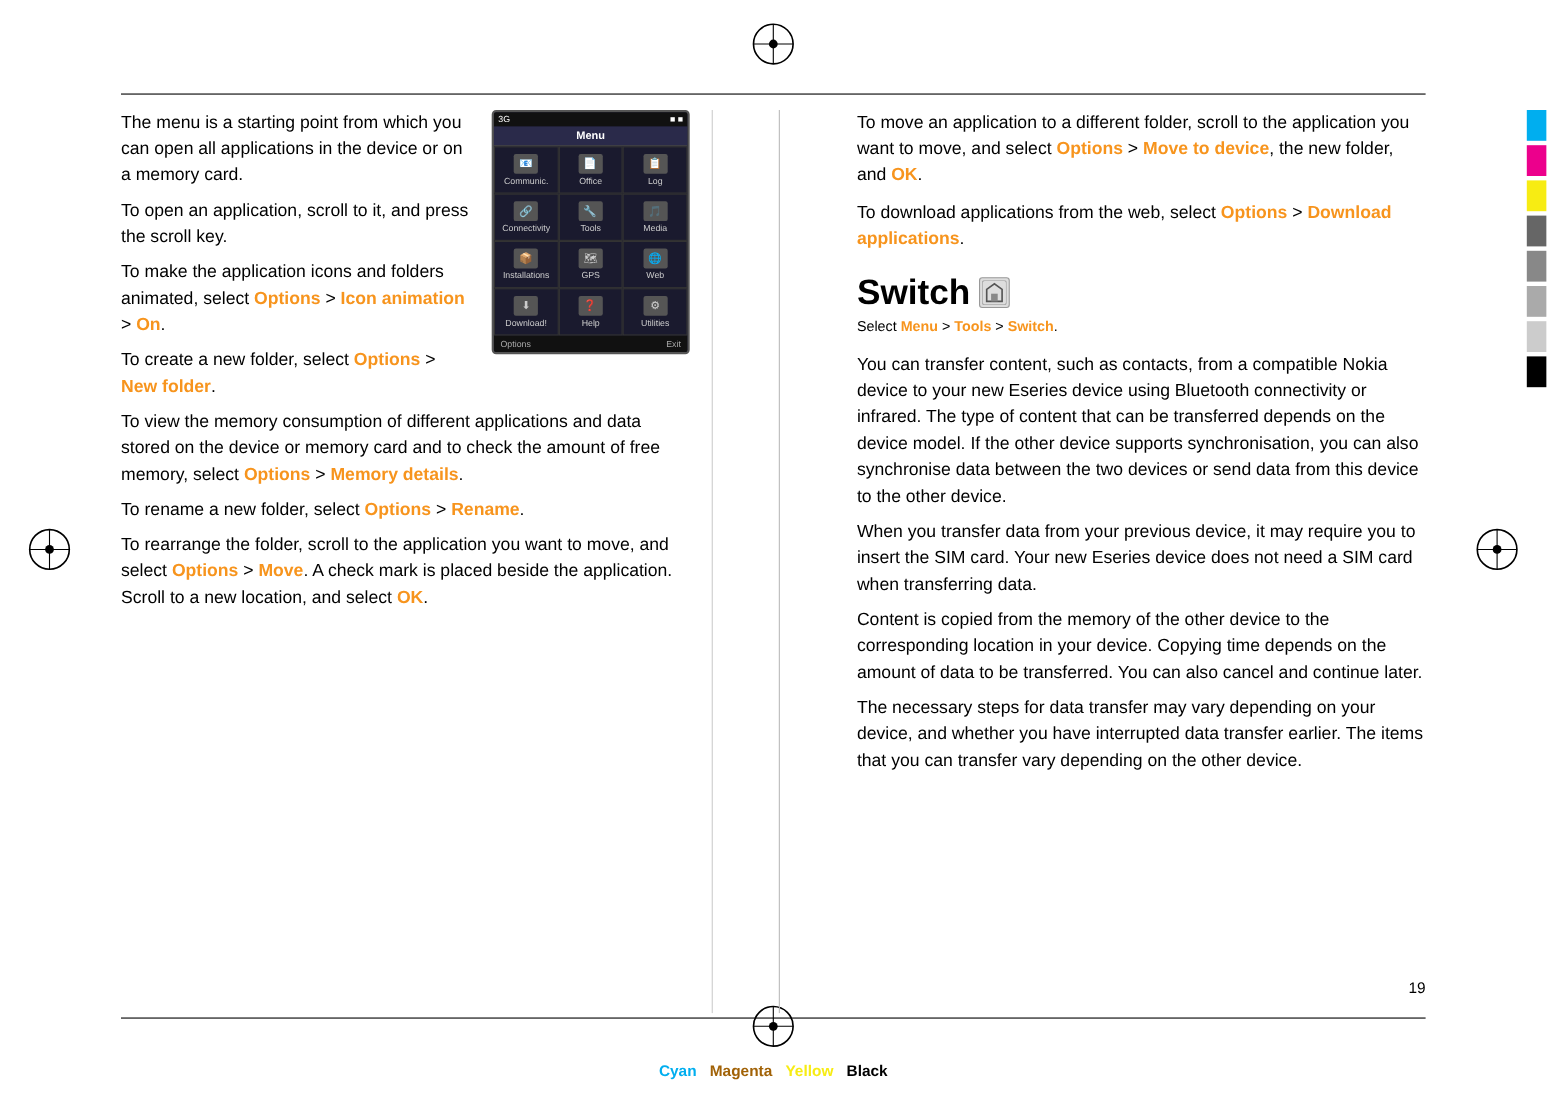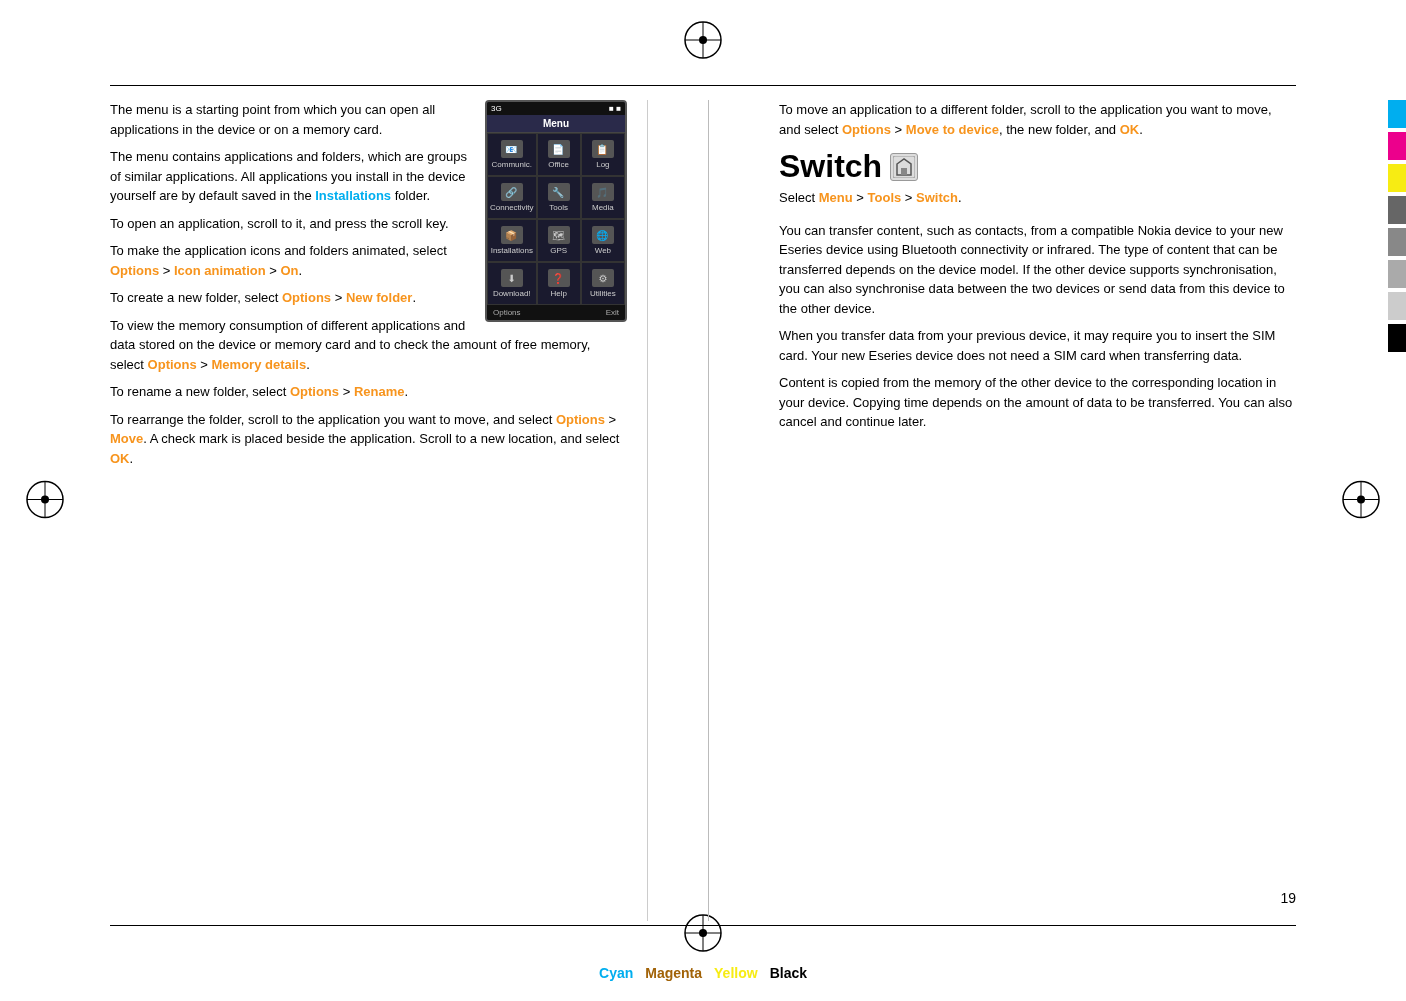--- a/index.html
+++ b/index.html
@@ -36,30 +36,30 @@
     }
 
     .right-col {
       flex: 1;
       padding-left: 10px;
     }
 
     p {
       margin-bottom: 8px;
       line-height: 1.5;
-      font-size: 13px;
+      font-size: 16px;
     }
     .cyan { color: #00AEEF; font-weight: bold; }
     .orange { color: #F7941D; font-weight: bold; }
 
     
     .phone-mockup {
       float: right;
       margin: 0 0 10px 15px;
-      width: 142px;
+      width: 180px;
       border: 2px solid #555;
       border-radius: 4px;
       background: #1a1a2e;
       overflow: hidden;
       font-size: 9px;
       color: #fff;
     }
 
     .phone-status-bar {
       display: flex;
@@ -354,25 +354,20 @@
             <span>Utilities</span>
           </div>
         </div>
         <div class="phone-bottom-bar">
           <span>Options</span>
           <span>Exit</span>
         </div>
       </div>
 
       <p>The menu is a starting point from which you can open all applications in the device or on a memory card.</p>
-      <p>
-        <span>The menu contains applications and folders, which are groups of similar applications. All applications you install in the device yourself are by default saved in the</span>
-        <span class="cyan">Installations</span>
-        <span> folder.</span>
-      </p>
 
       <p>To open an application, scroll to it, and press the scroll key.</p>
       <p>
         To make the application icons and folders animated, select <span class="orange">Options</span> &gt; <span class="orange">Icon animation</span> &gt; <span class="orange">On</span>.
       </p>
       <p>
         To create a new folder, select <span class="orange">Options</span> &gt; <span class="orange">New folder</span>.
       </p>
       <p>
         To view the memory consumption of different applications and data stored on the device or memory card and to check the amount of free memory, select <span class="orange">Options</span> &gt; <span class="orange">Memory details</span>.
@@ -384,40 +379,44 @@
         To rearrange the folder, scroll to the application you want to move, and select <span class="orange">Options</span> &gt; <span class="orange">Move</span>. A check mark is placed beside the application. Scroll to a new location, and select <span class="orange">OK</span>.
       </p>
     </div>
 
     <div class="divider-line"></div>
 
     <div class="right-col">
 
       <p style="margin-bottom:10px;">
         To move an application to a different folder, scroll to the application you want to move, and select <span class="orange">Options</span> &gt; <span class="orange">Move to device</span>, the new folder, and <span class="orange">OK</span>.
+      </p>
+      <p style="margin-bottom:18px;">
+        To download applications from the web, select <span class="orange">Options</span> &gt; <span class="orange">Download applications</span>.
       </p>
 
       <div class="section-title">
         <span>Switch</span>
         <span class="section-icon">
           <svg width="22" height="22" viewBox="0 0 22 22">
             <rect width="22" height="22" rx="2" fill="#ddd" stroke="#999"></rect>
             <path d="M4 8 L11 3 L18 8 L18 19 L4 19 Z" fill="none" stroke="#555" stroke-width="1.5"></path>
             <rect x="8" y="12" width="6" height="7" fill="#888"></rect>
           </svg>
         </span>
       </div>
 
       <p class="select-line" style="margin-bottom:13px;">
         Select <span class="orange">Menu</span> &gt; <span class="orange">Tools</span> &gt; <span class="orange">Switch</span>.
       </p>
 
       <p>You can transfer content, such as contacts, from a compatible Nokia device to your new Eseries device using Bluetooth connectivity or infrared. The type of content that can be transferred depends on the device model. If the other device supports synchronisation, you can also synchronise data between the two devices or send data from this device to the other device.</p>
       <p>When you transfer data from your previous device, it may require you to insert the SIM card. Your new Eseries device does not need a SIM card when transferring data.</p>
       <p>Content is copied from the memory of the other device to the corresponding location in your device. Copying time depends on the amount of data to be transferred. You can also cancel and continue later.</p>
+      <p>The necessary steps for data transfer may vary depending on your device, and whether you have interrupted data transfer earlier. The items that you can transfer vary depending on the other device.</p>
     </div>
 
   </div>
 </div>
 
 <div class="page-number">19</div>
 
 <div class="bottom-color-bar">
   <span class="cyan-text">Cyan</span>
   <span class="magenta-text">Magenta</span>

